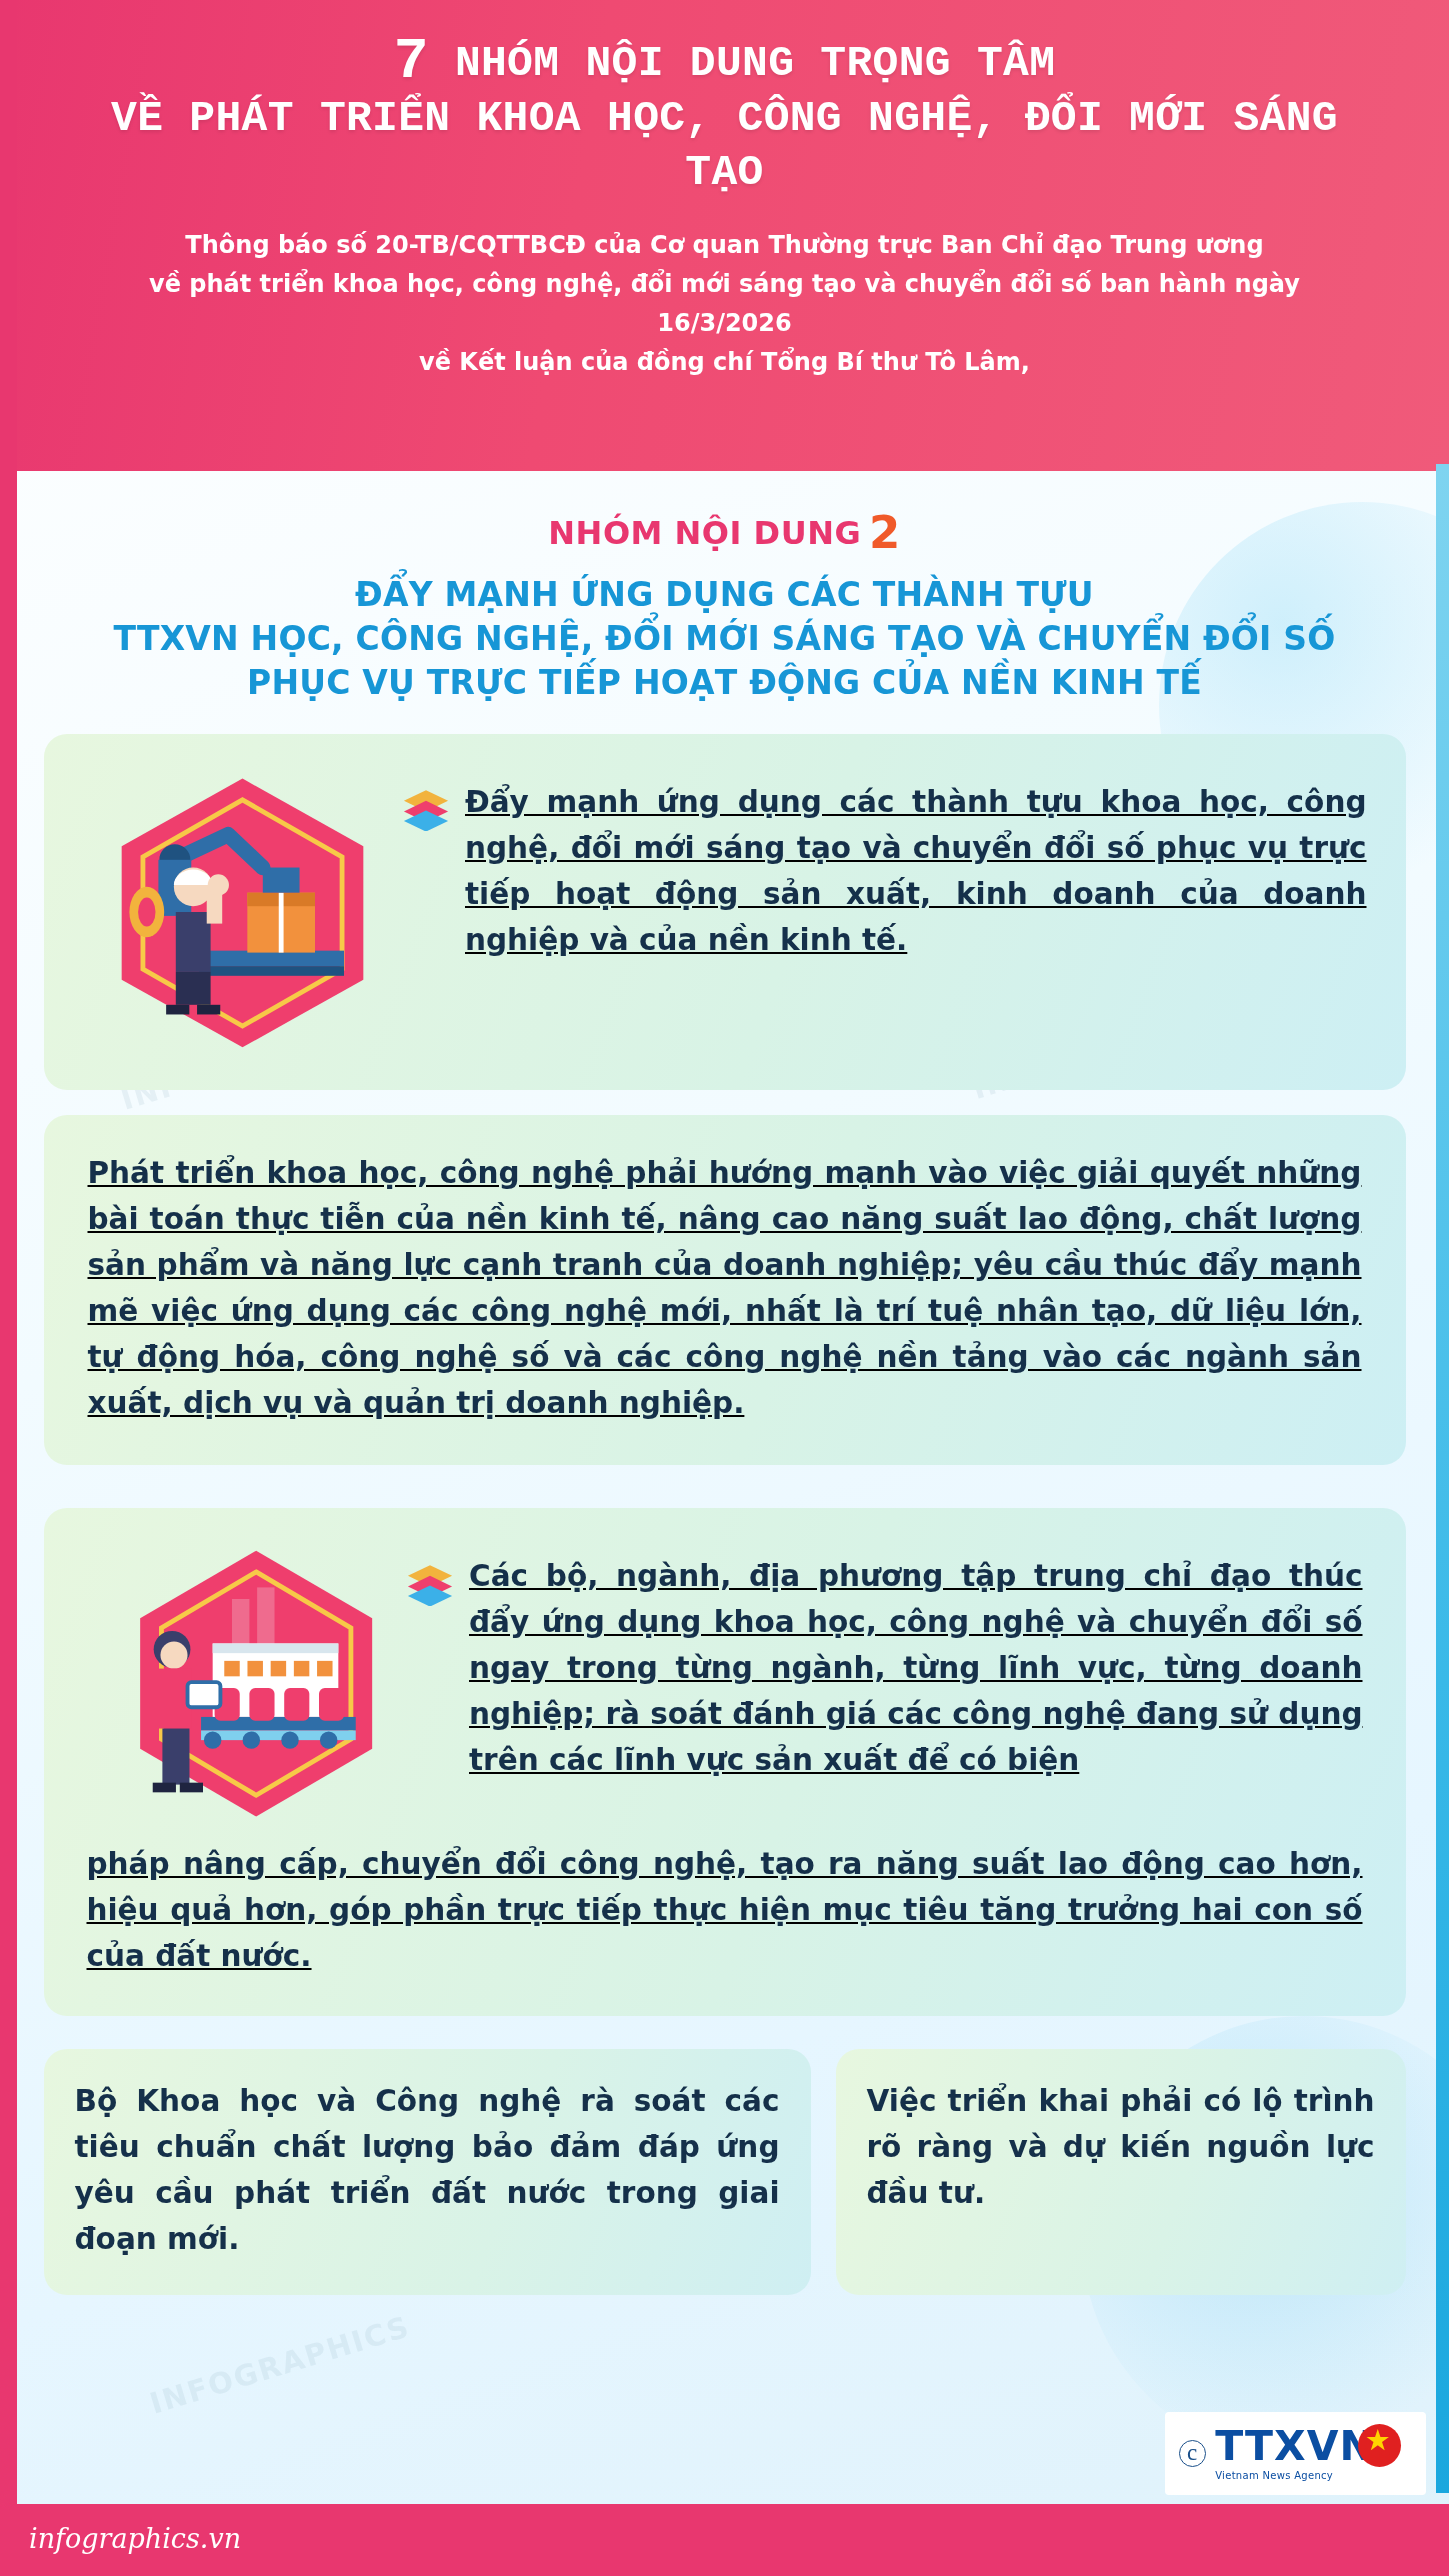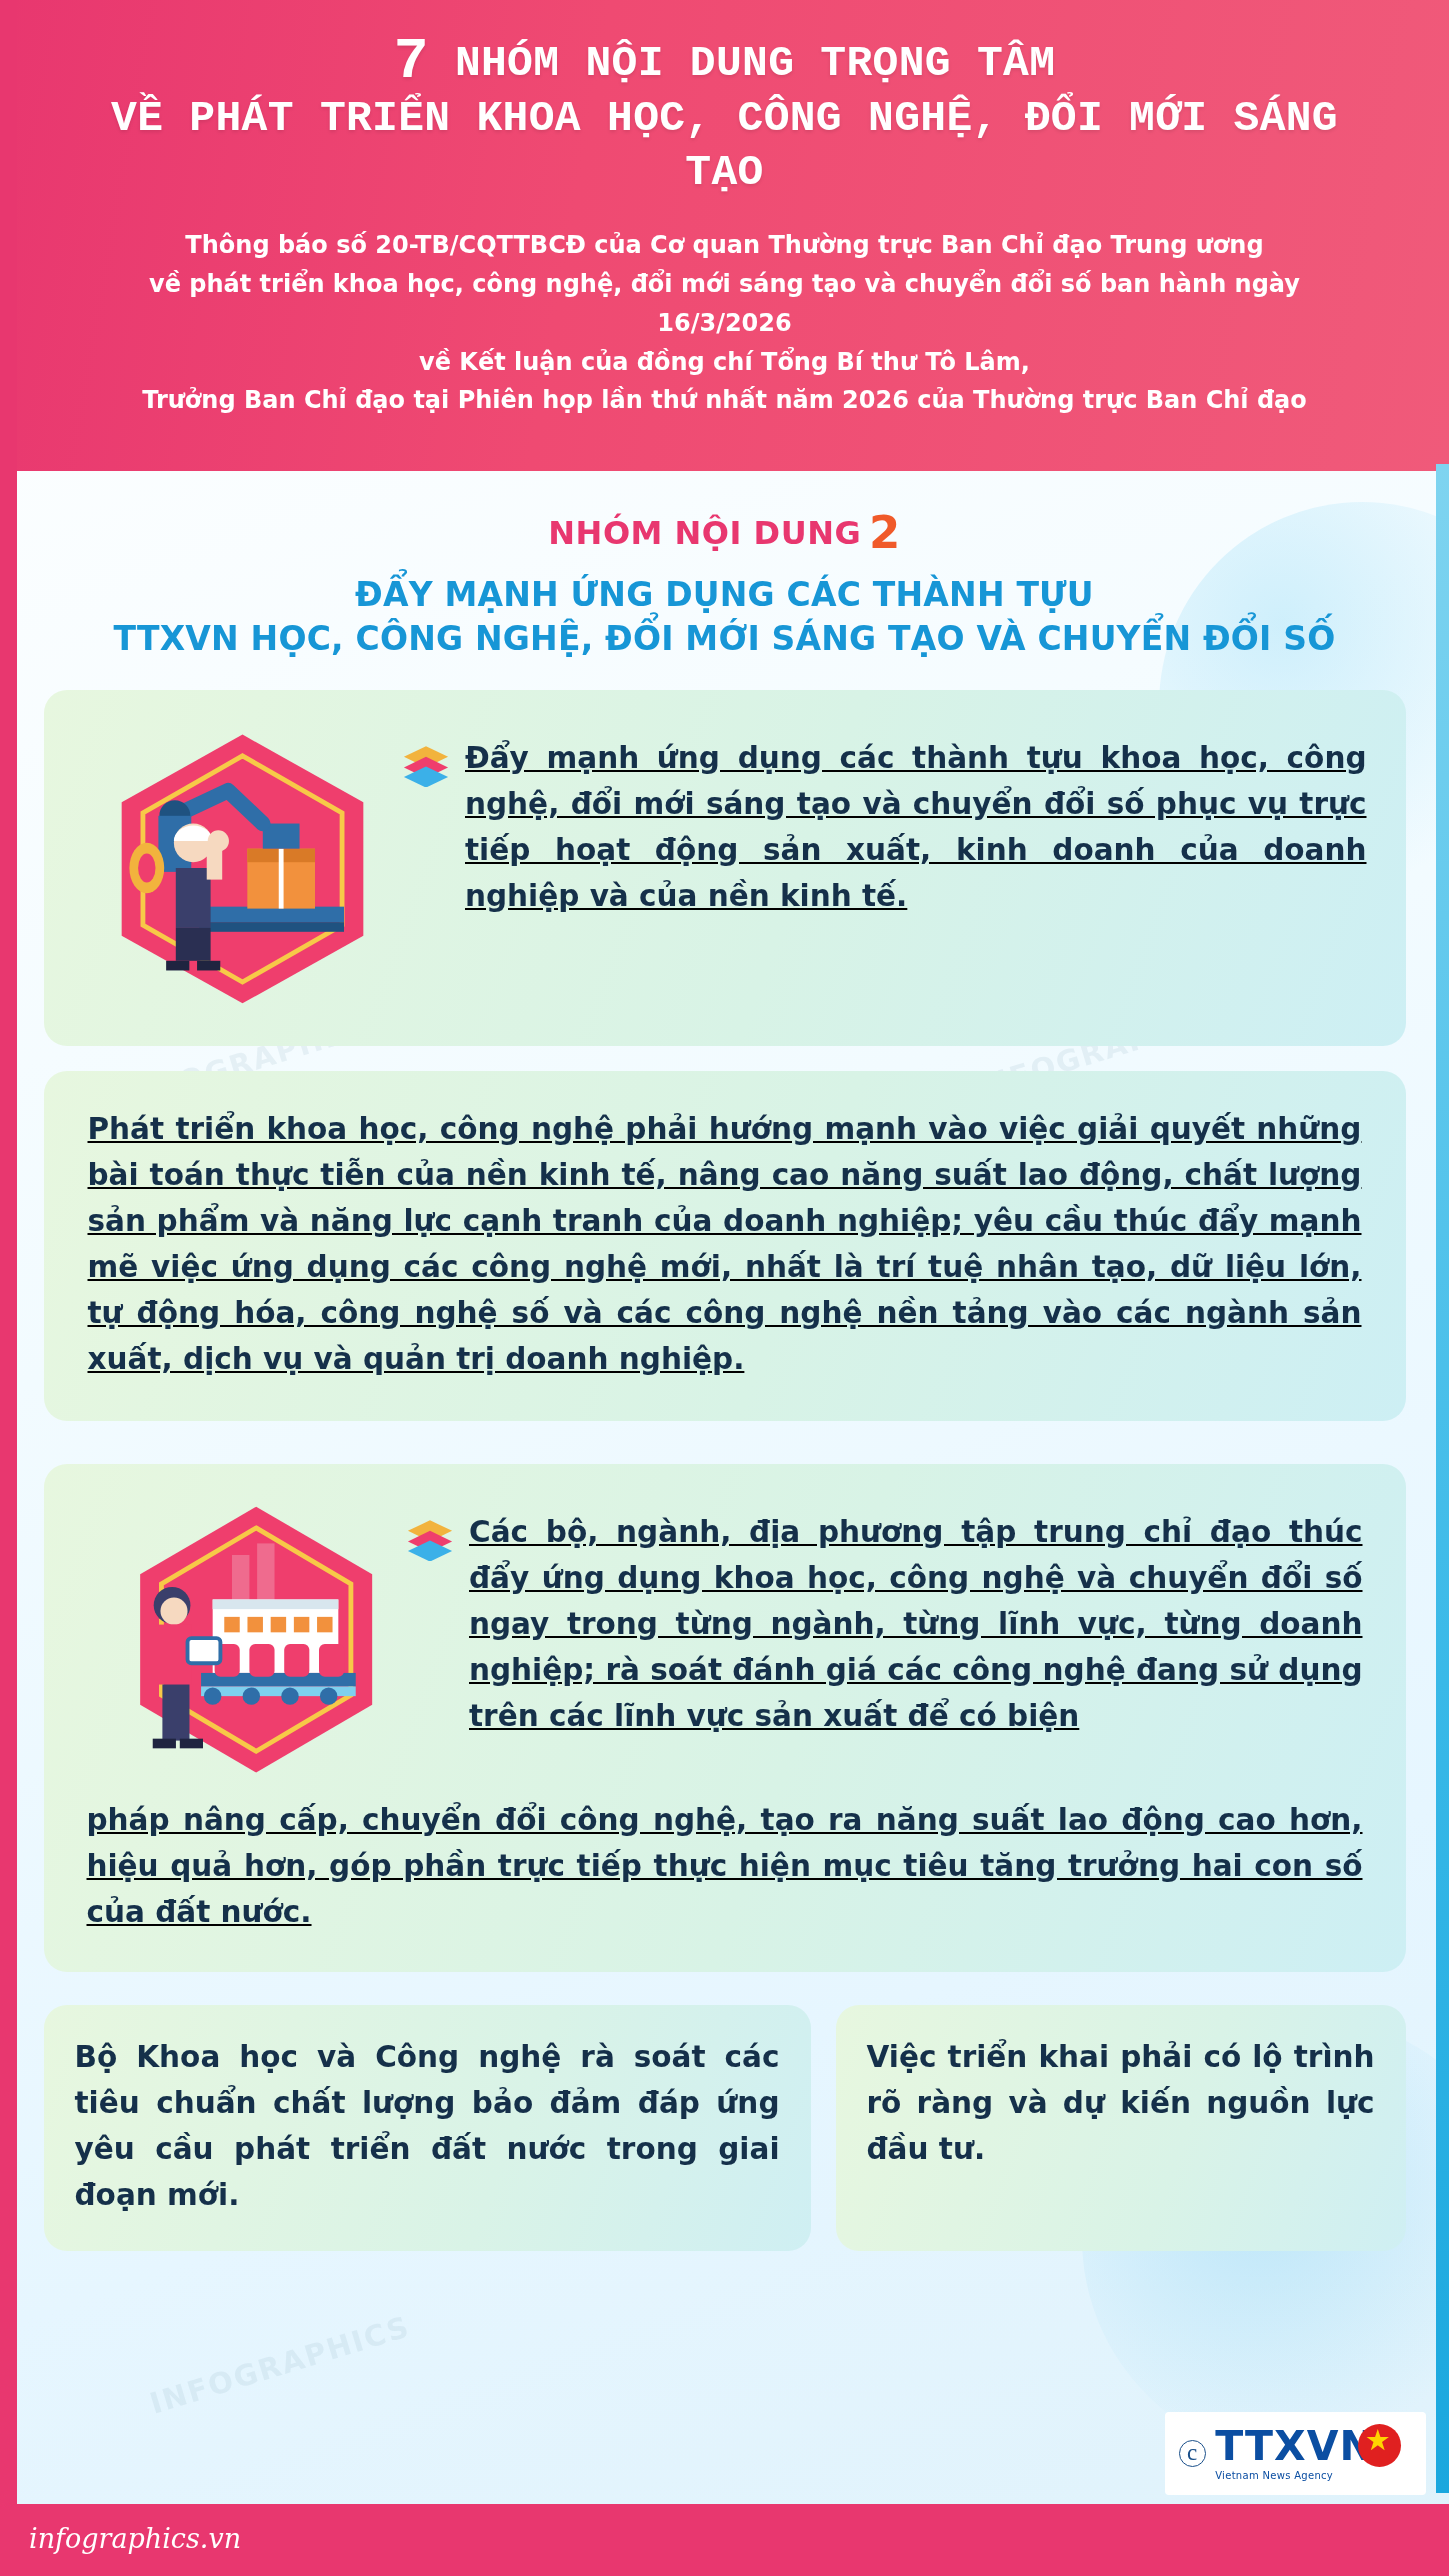--- a/index.html
+++ b/index.html
@@ -278,41 +278,41 @@
   <div class="header">
     <h1>
       <span class="big-number">7</span>
       <span>NHÓM NỘI DUNG TRỌNG TÂM</span><br>
       <span>VỀ PHÁT TRIỂN KHOA HỌC, CÔNG NGHỆ, ĐỔI MỚI SÁNG TẠO</span><br>
     </h1>
     <div class="subtitle">
       <div>Thông báo số 20-TB/CQTTBCĐ của Cơ quan Thường trực Ban Chỉ đạo Trung ương</div>
       <div>về phát triển khoa học, công nghệ, đổi mới sáng tạo và chuyển đổi số ban hành ngày 16/3/2026</div>
       <div>về Kết luận của đồng chí Tổng Bí thư Tô Lâm,</div>
-      <div>Trưởng Ban Chỉ đạo tại Phiên họp lần thứ nhất năm 2026 của Thường trực Ban Chỉ đạo</div>
     </div>
   </div>
 
   <div class="blob" style="right:-116px; top:502px; width:406px; height:406px; background:radial-gradient(circle at 30% 30%, rgba(135,215,245,0.35), rgba(135,215,245,0) 70%);"></div>
   <div class="blob" style="right:-77px; bottom:116px; width:444px; height:444px; background:radial-gradient(circle at 40% 40%, rgba(120,205,240,0.35), rgba(120,205,240,0) 70%);"></div>
 
   <div class="wm" style="left:116px; top:1044px;">INFOGRAPHICS</div>
   <div class="wm" style="left:541px; top:966px;">TTXVN</div>
   <div class="wm" style="left:966px; top:1024px;">INFOGRAPHICS.VN</div>
   <div class="wm" style="left:174px; top:1720px;">TTXVN</div>
   <div class="wm" style="left:145px; top:2348px;">INFOGRAPHICS</div>
   <div class="wm" style="left:870px; top:2155px;">TTXVN</div>
 
   <div class="section-title-wrap">
     <div class="group-label">
       <span>NHÓM NỘI DUNG</span><span class="group-num">2</span>
     </div>
     <div class="section-heading">
       <span>ĐẨY MẠNH ỨNG DỤNG CÁC THÀNH TỰU</span><br>
       <span>TTXVN HỌC, CÔNG NGHỆ, ĐỔI MỚI SÁNG TẠO VÀ CHUYỂN ĐỔI SỐ</span><br>
+      <span>PHỤC VỤ TRỰC TIẾP HOẠT ĐỘNG CỦA NỀN KINH TẾ</span>
     </div>
   </div>
 
   <div class="card c1">
     <div class="card-inner">
       <div class="illus">
         <svg width="319" height="290" viewBox="0 0 330 300">
           <polygon points="165,12 290,82 290,220 165,290 40,220 40,82" fill="#ef3e6d"></polygon>
           <polygon points="165,34 268,93 268,209 165,268 62,209 62,93" fill="none" stroke="#f7c948" stroke-width="5"></polygon>
           <rect x="120" y="190" width="150" height="16" fill="#2f6ea8"></rect>

